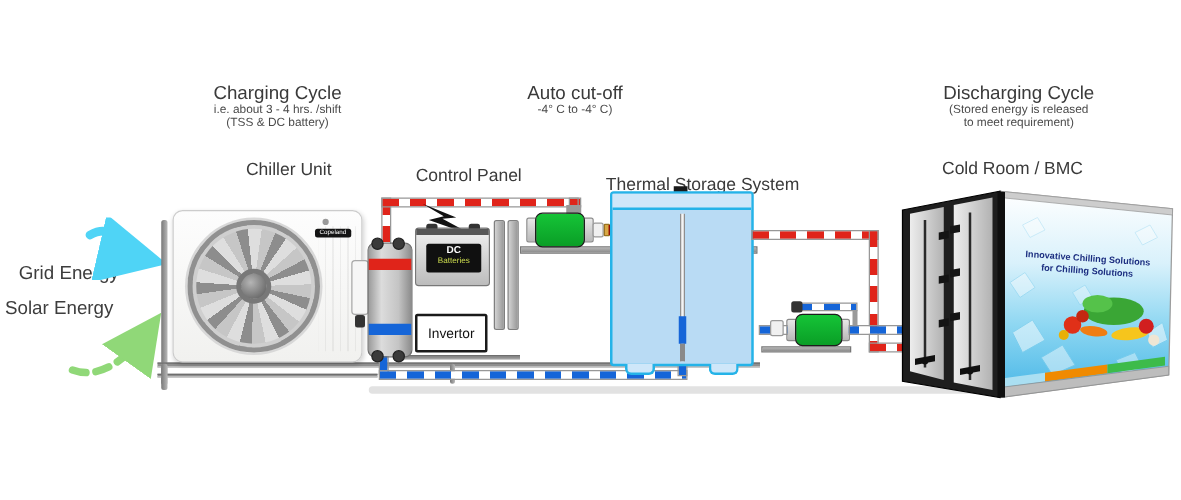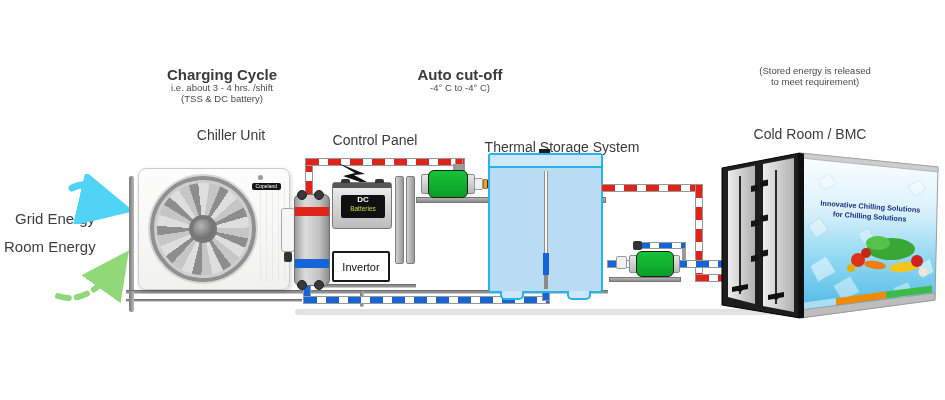--- a/index.html
+++ b/index.html
@@ -1,21 +1,21 @@
 <!DOCTYPE html>
 <html><head>
 <meta charset="utf-8">
 <style>
   html,body{margin:0;padding:0;background:#fff;}
   #stage{position:relative;width:945px;height:400px;background:#fff;overflow:hidden;
          font-family:"Liberation Sans","DejaVu Sans",sans-serif;color:#3c3c3c;}
   .abs{position:absolute;box-sizing:border-box;}
   
   .head-block{text-align:center;line-height:1.15;}
-  .head-title{font-size:15px;font-weight:700;color:#3a3a3a;}
+  .head-title{font-size:15px;font-weight:400;color:#3a3a3a;}
   .head-sub{font-size:9.5px;color:#4a4a4a;}
   .comp-label{font-size:14px;font-weight:500;color:#3a3a3a;text-align:center;}
   .energy-label{font-size:15px;color:#3d3d3d;}
   
   .pipe{border:1px solid #979797;}
   .pipe-h-red{height:8px;background:repeating-linear-gradient(90deg,#e0241a 0 13px,#ffffff 13px 22px);}
   .pipe-v-red{width:8px;background:repeating-linear-gradient(180deg,#e0241a 0 13px,#ffffff 13px 22px);}
   .pipe-h-blue{height:8px;background:repeating-linear-gradient(90deg,#1565d8 0 13px,#ffffff 13px 22px);}
   .pipe-v-blue{width:8px;background:repeating-linear-gradient(180deg,#1565d8 0 13px,#ffffff 13px 22px);}
   .rail{background:#8f8f8f;border-top:1px solid #6e6e6e;border-bottom:1px solid #c9c9c9;}
@@ -74,31 +74,32 @@
   <div class="abs head-block" style="left:122px;top:66px;width:200px;">
     <div class="head-title">Charging Cycle</div>
     <div class="head-sub">i.e. about 3 - 4 hrs. /shift</div>
     <div class="head-sub">(TSS &amp; DC battery)</div>
   </div>
   <div class="abs head-block" style="left:360px;top:66px;width:200px;">
     <div class="head-title">Auto cut-off</div>
     <div class="head-sub">-4° C to -4° C)</div>
   </div>
   <div class="abs head-block" style="left:715px;top:66px;width:200px;">
+    <div class="head-title">Discharging Cycle</div>
     <div class="head-sub">(Stored energy is released</div>
     <div class="head-sub">to meet requirement)</div>
   </div>
 
   <div class="abs comp-label" style="left:131px;top:127px;width:200px;">Chiller Unit</div>
   <div class="abs comp-label" style="left:295px;top:132px;width:160px;">Control Panel</div>
   <div class="abs comp-label" style="left:462px;top:139px;width:200px;">Thermal Storage System</div>
   <div class="abs comp-label" style="left:710px;top:126px;width:200px;">Cold Room / BMC</div>
 
   <div class="abs energy-label" style="left:15px;top:210px;">Grid Energy</div>
-  <div class="abs energy-label" style="left:4px;top:238px;">Room Energy</div>
+  <div class="abs energy-label" style="left:4px;top:238px;">Solar Energy</div>
   <svg class="abs" style="left:60px;top:174px;" width="80" height="50">
     <defs>
         <marker id="ahC" markerWidth="9" markerHeight="9" refX="6" refY="4" orient="auto">
           <path d="M0,0 L8,4 L0,8 z" fill="#4fd4f6"></path>
         </marker>
       </defs>
     <path d="M12,14 C34,2 34,28 60,34" fill="none" stroke="#4fd4f6" stroke-width="7" stroke-linecap="round" marker-end="url(#ahC)"></path>
   </svg>
   <svg class="abs" style="left:48px;top:244px;" width="90" height="62">
     <defs>

